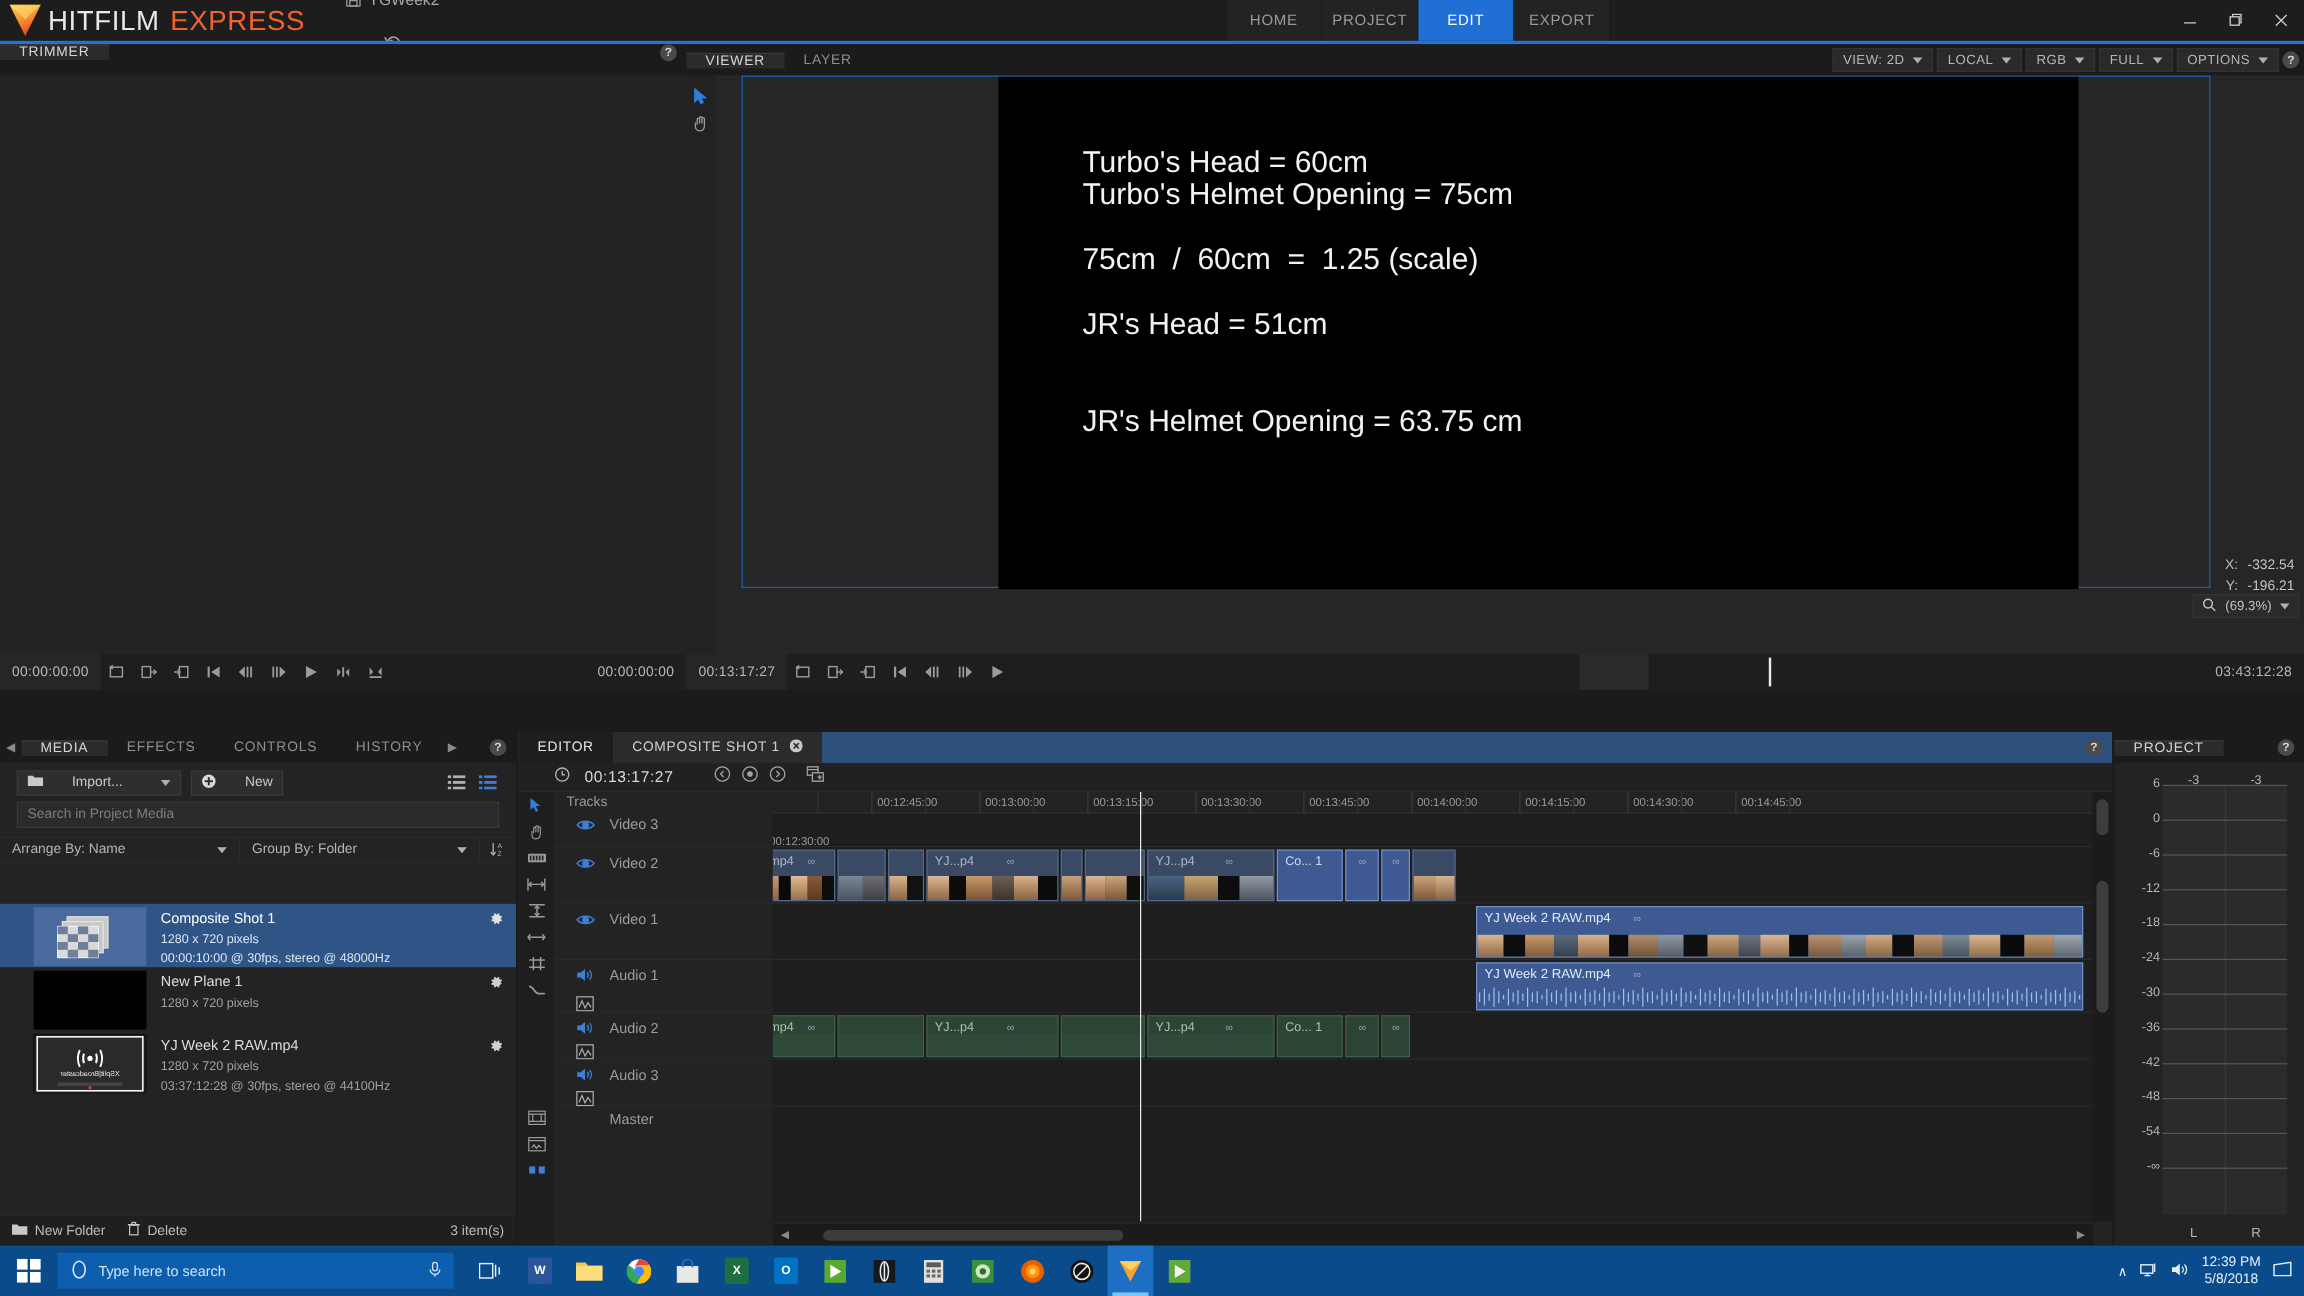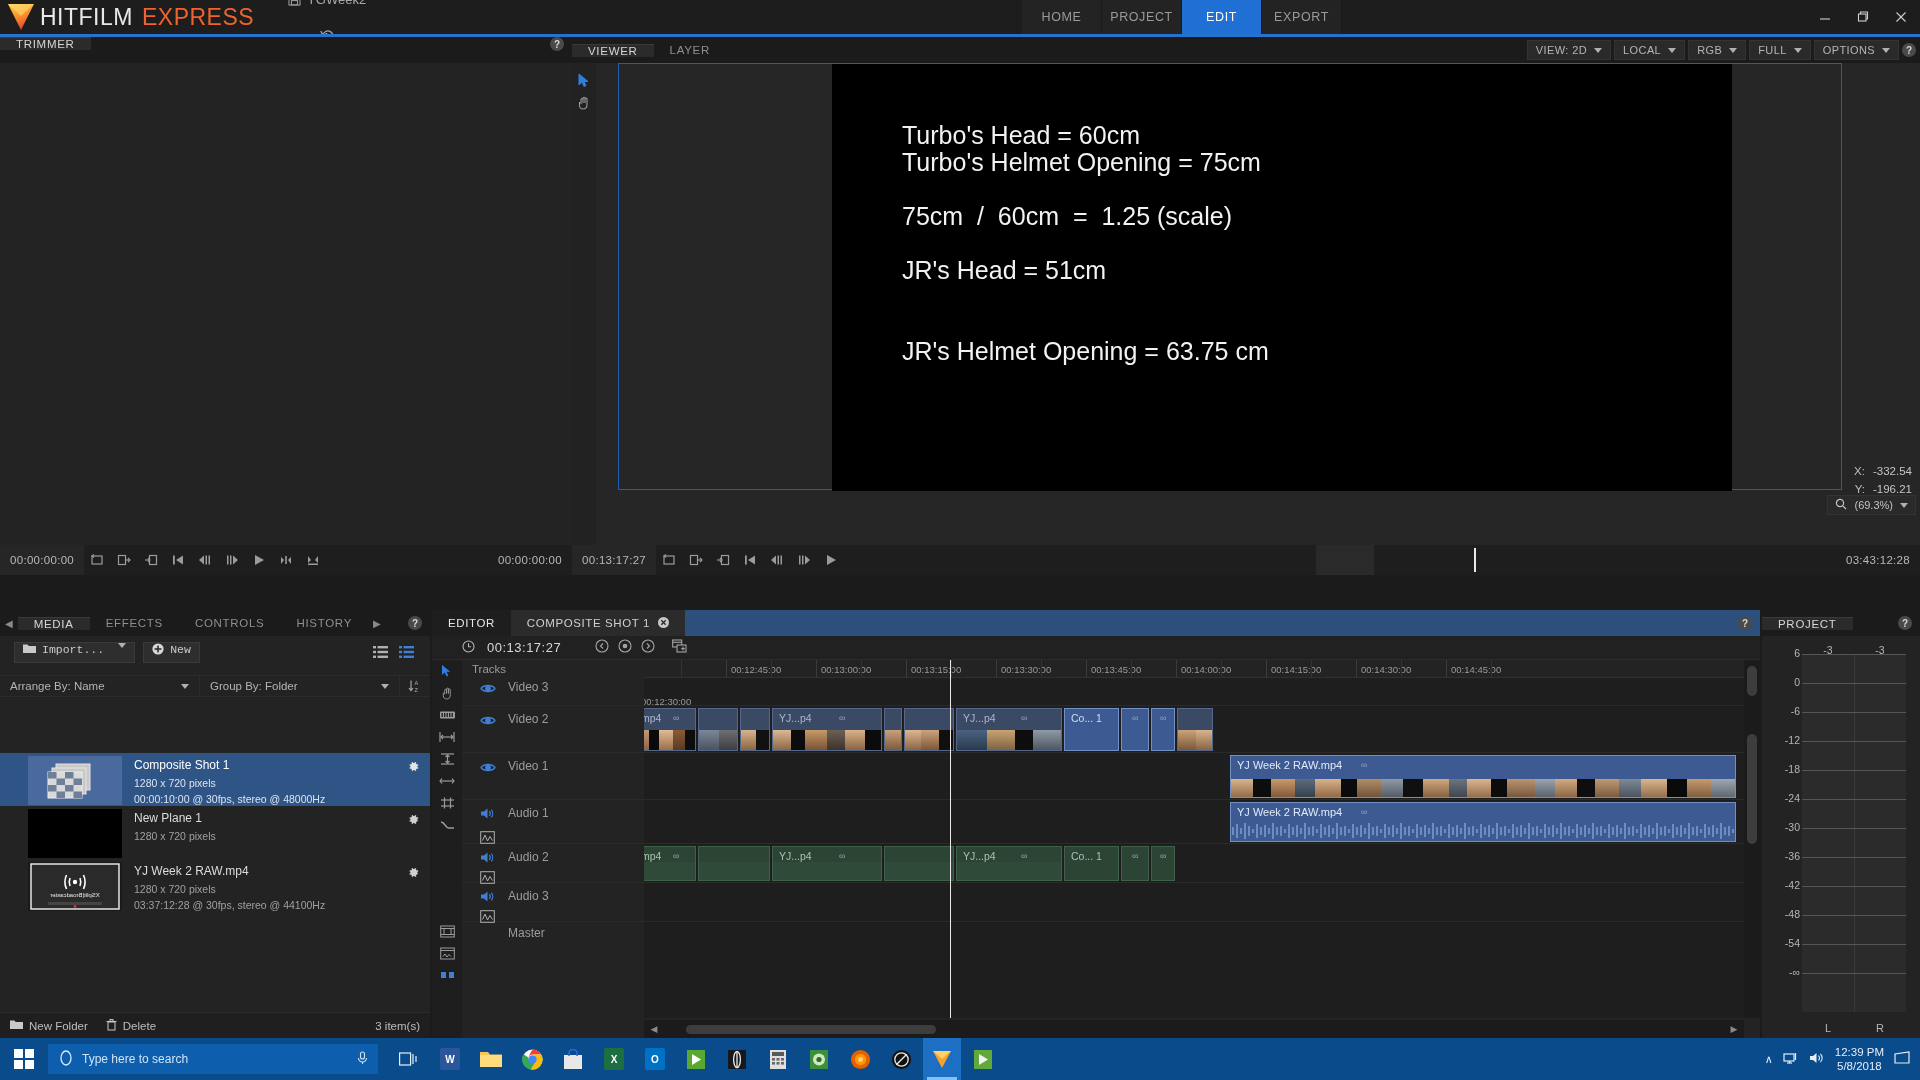--- a/index.html
+++ b/index.html
@@ -97,22 +97,22 @@
   .tc.boxed { background: #262626; height: 30px; display:flex; align-items:center; }
   .tbtns { display: flex; align-items: center; gap: 10px; padding-left: 4px; }
   .tbtn { width: 17px; height: 17px; display: flex; align-items: center; justify-content: center; }
 
   
   .media { position: absolute; left: 0; top: 610px; width: 430px; height: 428px; background: #232323; }
   .media .tabrow { height: 26px; background: #1b1b1b; display: flex; align-items: center; }
   .arrow-sm { color:#8a8a8a; font-size:10px; padding:0 5px; }
   .media-toolbar { height: 32px; display: flex; align-items: center; padding: 0 14px; gap: 8px; }
   .btn {
-    height: 21px; background: #2e2e2e; border: 1px solid #3a3a3a; display: flex; 
-    gap: 6px; padding: 0 8px; font-size: 11.5px; color: #cacaca; font-family: Liberation Mono, monospace;
+    height: 21px; background: #2e2e2e; border: 1px solid #3a3a3a; display: flex; align-items: center;
+    gap: 24px; padding: 0 8px; font-size: 11.5px; color: #cacaca;
   }
   .viewmode { margin-left: auto; display: flex; gap: 6px; }
   .vm { width: 20px; height: 18px; display: flex; align-items: center; justify-content: center; }
   .search-box {
     margin: 0 14px; height: 22px; background: #2b2b2b; border: 1px solid #383838;
     display: flex; align-items: center; padding: 0 8px;
   }
   .search-box input {
     background: transparent; border: none; outline: none; width: 100%;
     font-family: "Liberation Sans", sans-serif; font-size: 11.5px; color: #cfcfcf;
@@ -552,20 +552,23 @@
               <rect x="4.5" y="0" width="10.5" height="2.4"></rect>
               <rect x="0" y="4.8" width="3" height="2.4"></rect>
               <rect x="4.5" y="4.8" width="10.5" height="2.4"></rect>
               <rect x="0" y="9.6" width="3" height="2.4"></rect>
               <rect x="4.5" y="9.6" width="10.5" height="2.4"></rect>
             </svg>
         </div>
       </div>
     </div>
 
+    <div class="search-box">
+      <input type="text" placeholder="Search in Project Media" style="">
+    </div>
 
     <div class="arrange-row">
       <div class="arrange-cell">
         <span>Arrange By: Name</span>
           <span class="caret"></span>
       </div>
       <div class="arrange-cell">
         <span>Group By: Folder</span>
           <span class="caret"></span>
       </div>

